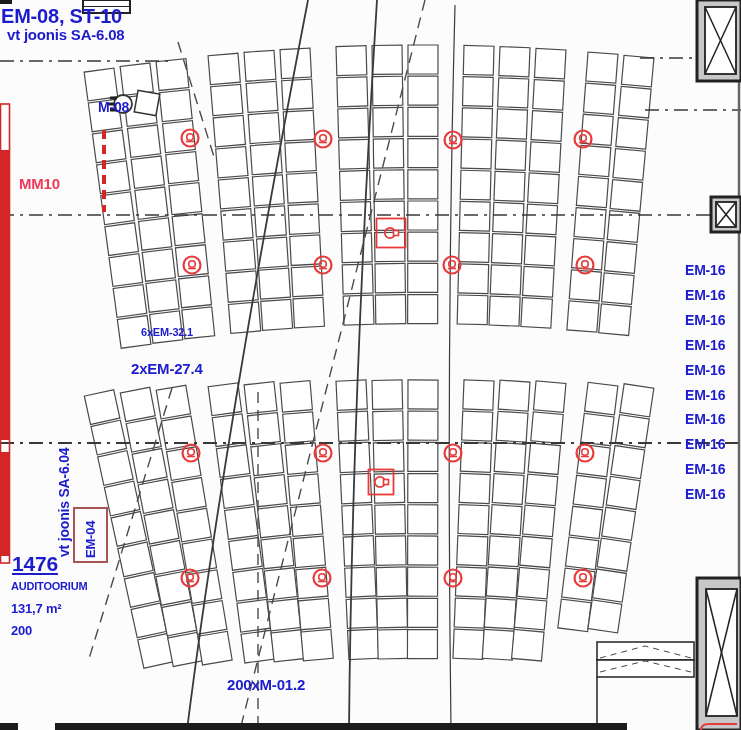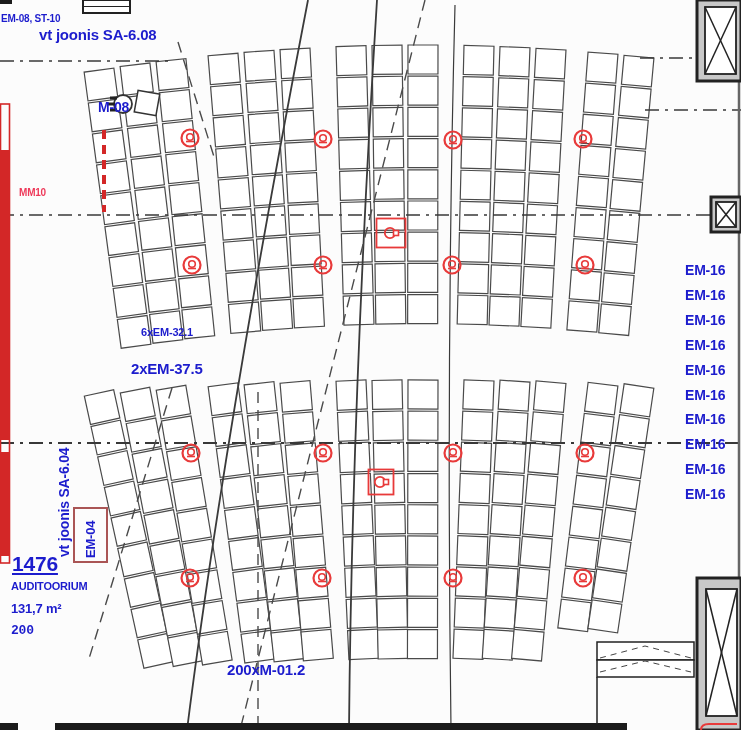--- a/index.html
+++ b/index.html
@@ -476,32 +476,32 @@
           <path d="M600,672 L645,661 L691,672" fill="none" stroke="#444444" stroke-width="1" stroke-dasharray="6 5"></path>
           <line x1="597" y1="677" x2="597" y2="724" stroke="#222222" stroke-width="1.5"></line>
         </g>
         <path d="M701,730 Q701,724 709,724 L737,724" fill="none" stroke="#e83a3a" stroke-width="2"></path>
       </g>
     </svg>
 
   <div class="lbl room-number" style="left:12px;top:553px;">1476</div>
   <div class="lbl room-name" style="left:11px;top:581px;">AUDITOORIUM</div>
   <div class="lbl room-meta" style="left:11px;top:602px;">131,7 m²</div>
-  <div class="lbl room-meta" style="left:11px;top:624px;font-family:Liberation Mono, monospace;">200</div>
+  <div class="lbl room-meta" style="left:11px;top:624px;">200</div>
 
   <div id="labels">
-      <div class="lbl" style="left: 1px; top: 14px; font-size: 10px;">EM-08, ST-10</div>
-      <div class="lbl" style="left: 7px; top: 27px; font-size: 15px; margin-left: 32px;">vt joonis SA-6.08</div>
+      <div class="lbl" style="left: 1px; top: 6px; font-size: 20px;">EM-08, ST-10</div>
+      <div class="lbl" style="left: 7px; top: 27px; font-size: 15px;">vt joonis SA-6.08</div>
       <div class="lbl" style="left: 62px; top: 100px; font-size: 14px; padding-left: 36px;">M-08</div>
-      <div class="lbl" style="left: 19px; top: 188px; font-size: 10px; color: rgb(238, 58, 90);">MM10</div>
+      <div class="lbl" style="left: 19px; top: 176px; font-size: 15px; color: rgb(238, 58, 90);">MM10</div>
       <div class="lbl" style="left: 141px; top: 327px; font-size: 11px;">6xEM-32.1</div>
-      <div class="lbl" style="left: 131px; top: 361px; font-size: 15px;">2xEM-37.5</div>
+      <div class="lbl" style="left: 131px; top: 361px; font-size: 15px;">2xEM-27.4</div>
       <div class="lbl rot" style="left: 57px; top: 557px; font-size: 14px;">vt joonis SA-6.04</div>
       <div class="lbl rot" style="left: 84px; top: 558px; font-size: 13px;">EM-04</div>
-      <div class="lbl" style="left: 227px; top: 662px; font-size: 15px;">200xM-01.2</div>
+      <div class="lbl" style="left: 227px; top: 677px; font-size: 15px;">200xM-01.2</div>
     </div>
   <div id="em16col">
       <div class="lbl" style="left: 685px; top: 263px; font-size: 14px;">EM-16</div>
       <div class="lbl" style="left: 685px; top: 287.9px; font-size: 14px;">EM-16</div>
       <div class="lbl" style="left: 685px; top: 312.8px; font-size: 14px;">EM-16</div>
       <div class="lbl" style="left: 685px; top: 337.7px; font-size: 14px;">EM-16</div>
       <div class="lbl" style="left: 685px; top: 362.6px; font-size: 14px;">EM-16</div>
       <div class="lbl" style="left: 685px; top: 387.5px; font-size: 14px;">EM-16</div>
       <div class="lbl" style="left: 685px; top: 412.4px; font-size: 14px;">EM-16</div>
       <div class="lbl" style="left: 685px; top: 437.3px; font-size: 14px;">EM-16</div>

